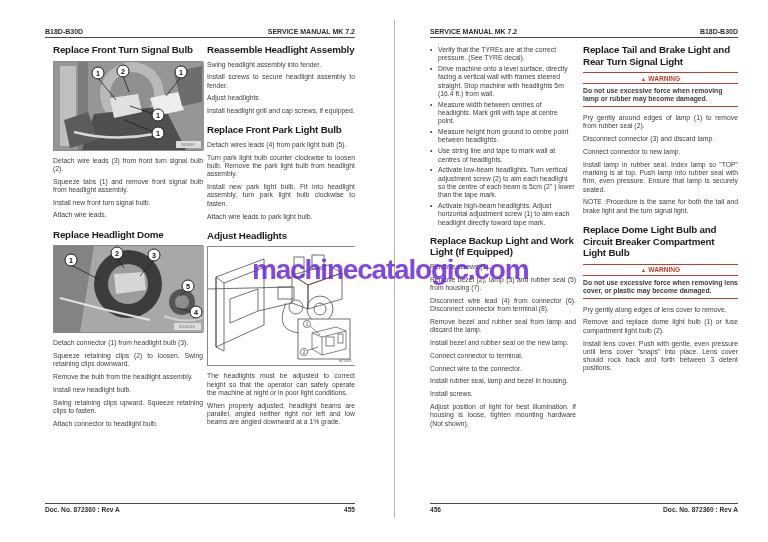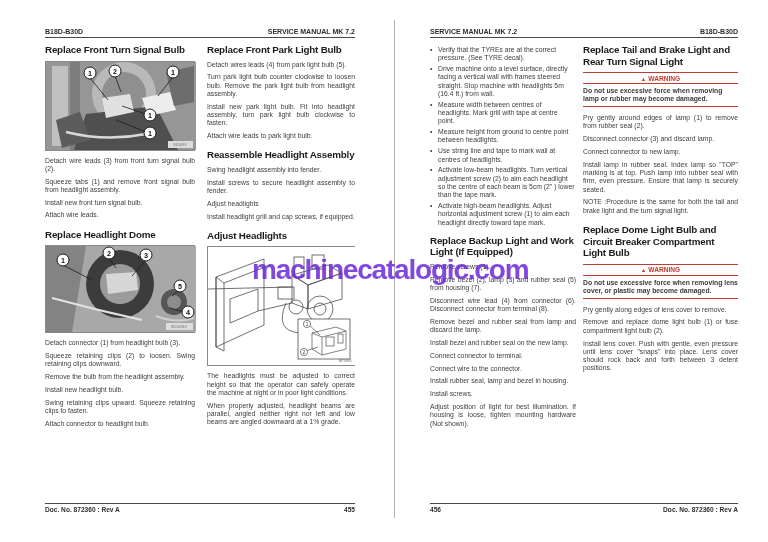--- a/index.html
+++ b/index.html
@@ -11,21 +11,21 @@
   .page-divider{position:absolute;left:394px;top:20px;width:1px;height:498px;background:#b3b3b3;}
   .phead{position:absolute;top:28px;left:0;right:0;border-bottom:1px solid #4a4a4a;
          padding-bottom:2px;font-size:7px;font-weight:bold;color:#2e2e2e;}
   .phead .hl{float:left;}
   .phead .hr{float:right;}
   .pfoot{position:absolute;top:503px;left:0;right:0;border-top:1.6px solid #4a4a4a;
          padding-top:2px;font-size:6.6px;font-weight:bold;color:#2e2e2e;}
   .pfoot .fl{float:left;}
   .pfoot .fr{float:right;}
   .col{position:absolute;top:44px;}
-  #l-col1{left:0;width:150px;}
+  #l-col1{left:8px;width:150px;}
   #l-col2{left:162px;width:148px;}
   #r-col1{left:0;width:146px;}
   #r-col2{left:153px;width:155px;}
   h2{font-size:9.8px;line-height:11.5px;font-weight:bold;color:#1c1c1c;
      margin:0 0 5px 0;letter-spacing:-0.2px;}
   .sec{margin-bottom:9px;}
   p{font-size:6.8px;line-height:8.3px;margin:0 0 4.5px 0;text-align:justify;color:#3d3d3d;}
   figure{margin:2px 0 6px 0;border:0.5px solid #8a8a8a;line-height:0;}
   ul.blt{list-style:none;margin:2px 0 8px 0;padding:0;}
   ul.blt li{position:relative;font-size:6.8px;line-height:8.3px;margin:0 0 2.5px 0;
@@ -139,33 +139,33 @@
         <p>Squeeze retaining clips (2) to loosen. Swing retaining clips downward.</p>
         <p>Remove the bulb from the headlight assembly.</p>
         <p>Install new headlight bulb.</p>
         <p>Swing retaining clips upward. Squeeze retaining clips to fasten.</p>
         <p>Attach connector to headlight bulb.</p>
       </div>
     </div>
 
     <div class="col" id="l-col2">
       <div class="sec">
+        <h2>Reassemble Headlight Assembly</h2>
+        <p>Swing headlight assembly into fender.</p>
+        <p>Install screws to secure headlight assembly to fender.</p>
+        <p>Adjust headlights</p>
+        <p>Install headlight grill and cap screws, if equipped.</p>
+      </div>
+
+      <div class="sec">
         <h2>Replace Front Park Light Bulb</h2>
         <p>Detach wires leads (4) from park light bulb (5).</p>
         <p>Turn park light bulb counter clockwise to loosen bulb. Remove the park light bulb from headlight assembly.</p>
         <p>Install new park light bulb. Fit into headlight assembly, turn park light bulb clockwise to fasten.</p>
         <p>Attach wire leads to park light bulb.</p>
-      </div>
-
-      <div class="sec">
-        <h2>Reassemble Headlight Assembly</h2>
-        <p>Swing headlight assembly into fender.</p>
-        <p>Install screws to secure headlight assembly to fender.</p>
-        <p>Adjust headlights</p>
-        <p>Install headlight grill and cap screws, if equipped.</p>
       </div>
 
       <div class="sec">
         <h2>Adjust Headlights</h2>
         <figure>
           <svg width="148" height="118" viewBox="0 0 148 118">
             <rect x="0" y="0" width="148" height="118" fill="#ffffff"></rect>
             <g stroke="#4d4d4d" stroke-width="0.8" fill="none">
               <polygon points="8,30 56,12 56,78 8,100"></polygon>
               <polygon points="8,30 16,36 16,104 8,100"></polygon>

